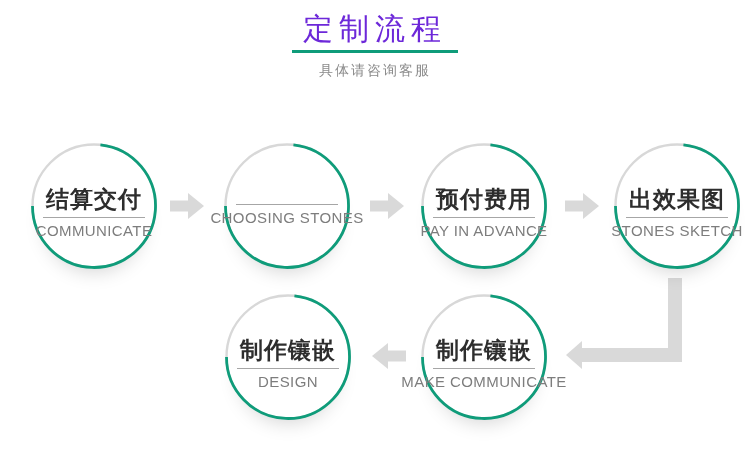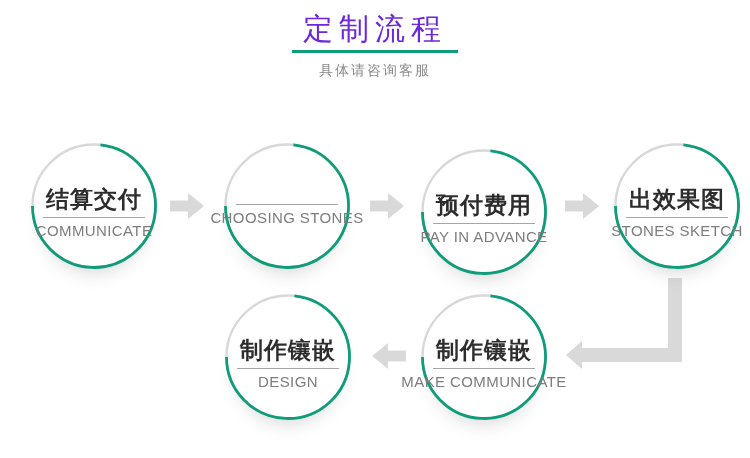--- a/index.html
+++ b/index.html
@@ -33,21 +33,21 @@
   }
   .step-title{
     font-size:23px;font-weight:700;color:#2d2d2d;letter-spacing:1px;
     white-space:nowrap;line-height:1.15;
   }
   .step-divider{width:102px;height:1px;background:#a6a6a6;margin:5px auto 4px auto;}
   .step-sub{font-size:15px;color:#7d7d7d;letter-spacing:0.4px;white-space:nowrap;}
   
   .s1{left:30px;top:142px;}
   .s2{left:223px;top:142px;}
-  .s3{left:420px;top:148px;}
+  .s3{left:420px;top:142px;}
   .s4{left:613px;top:142px;text-align:center;}
   .s5{left:420px;top:293px;}
   .s6{left:224px;top:293px;}
 </style>
 </head>
 <body>
 
 <div class="canvas">
 
   <div class="hdr">

